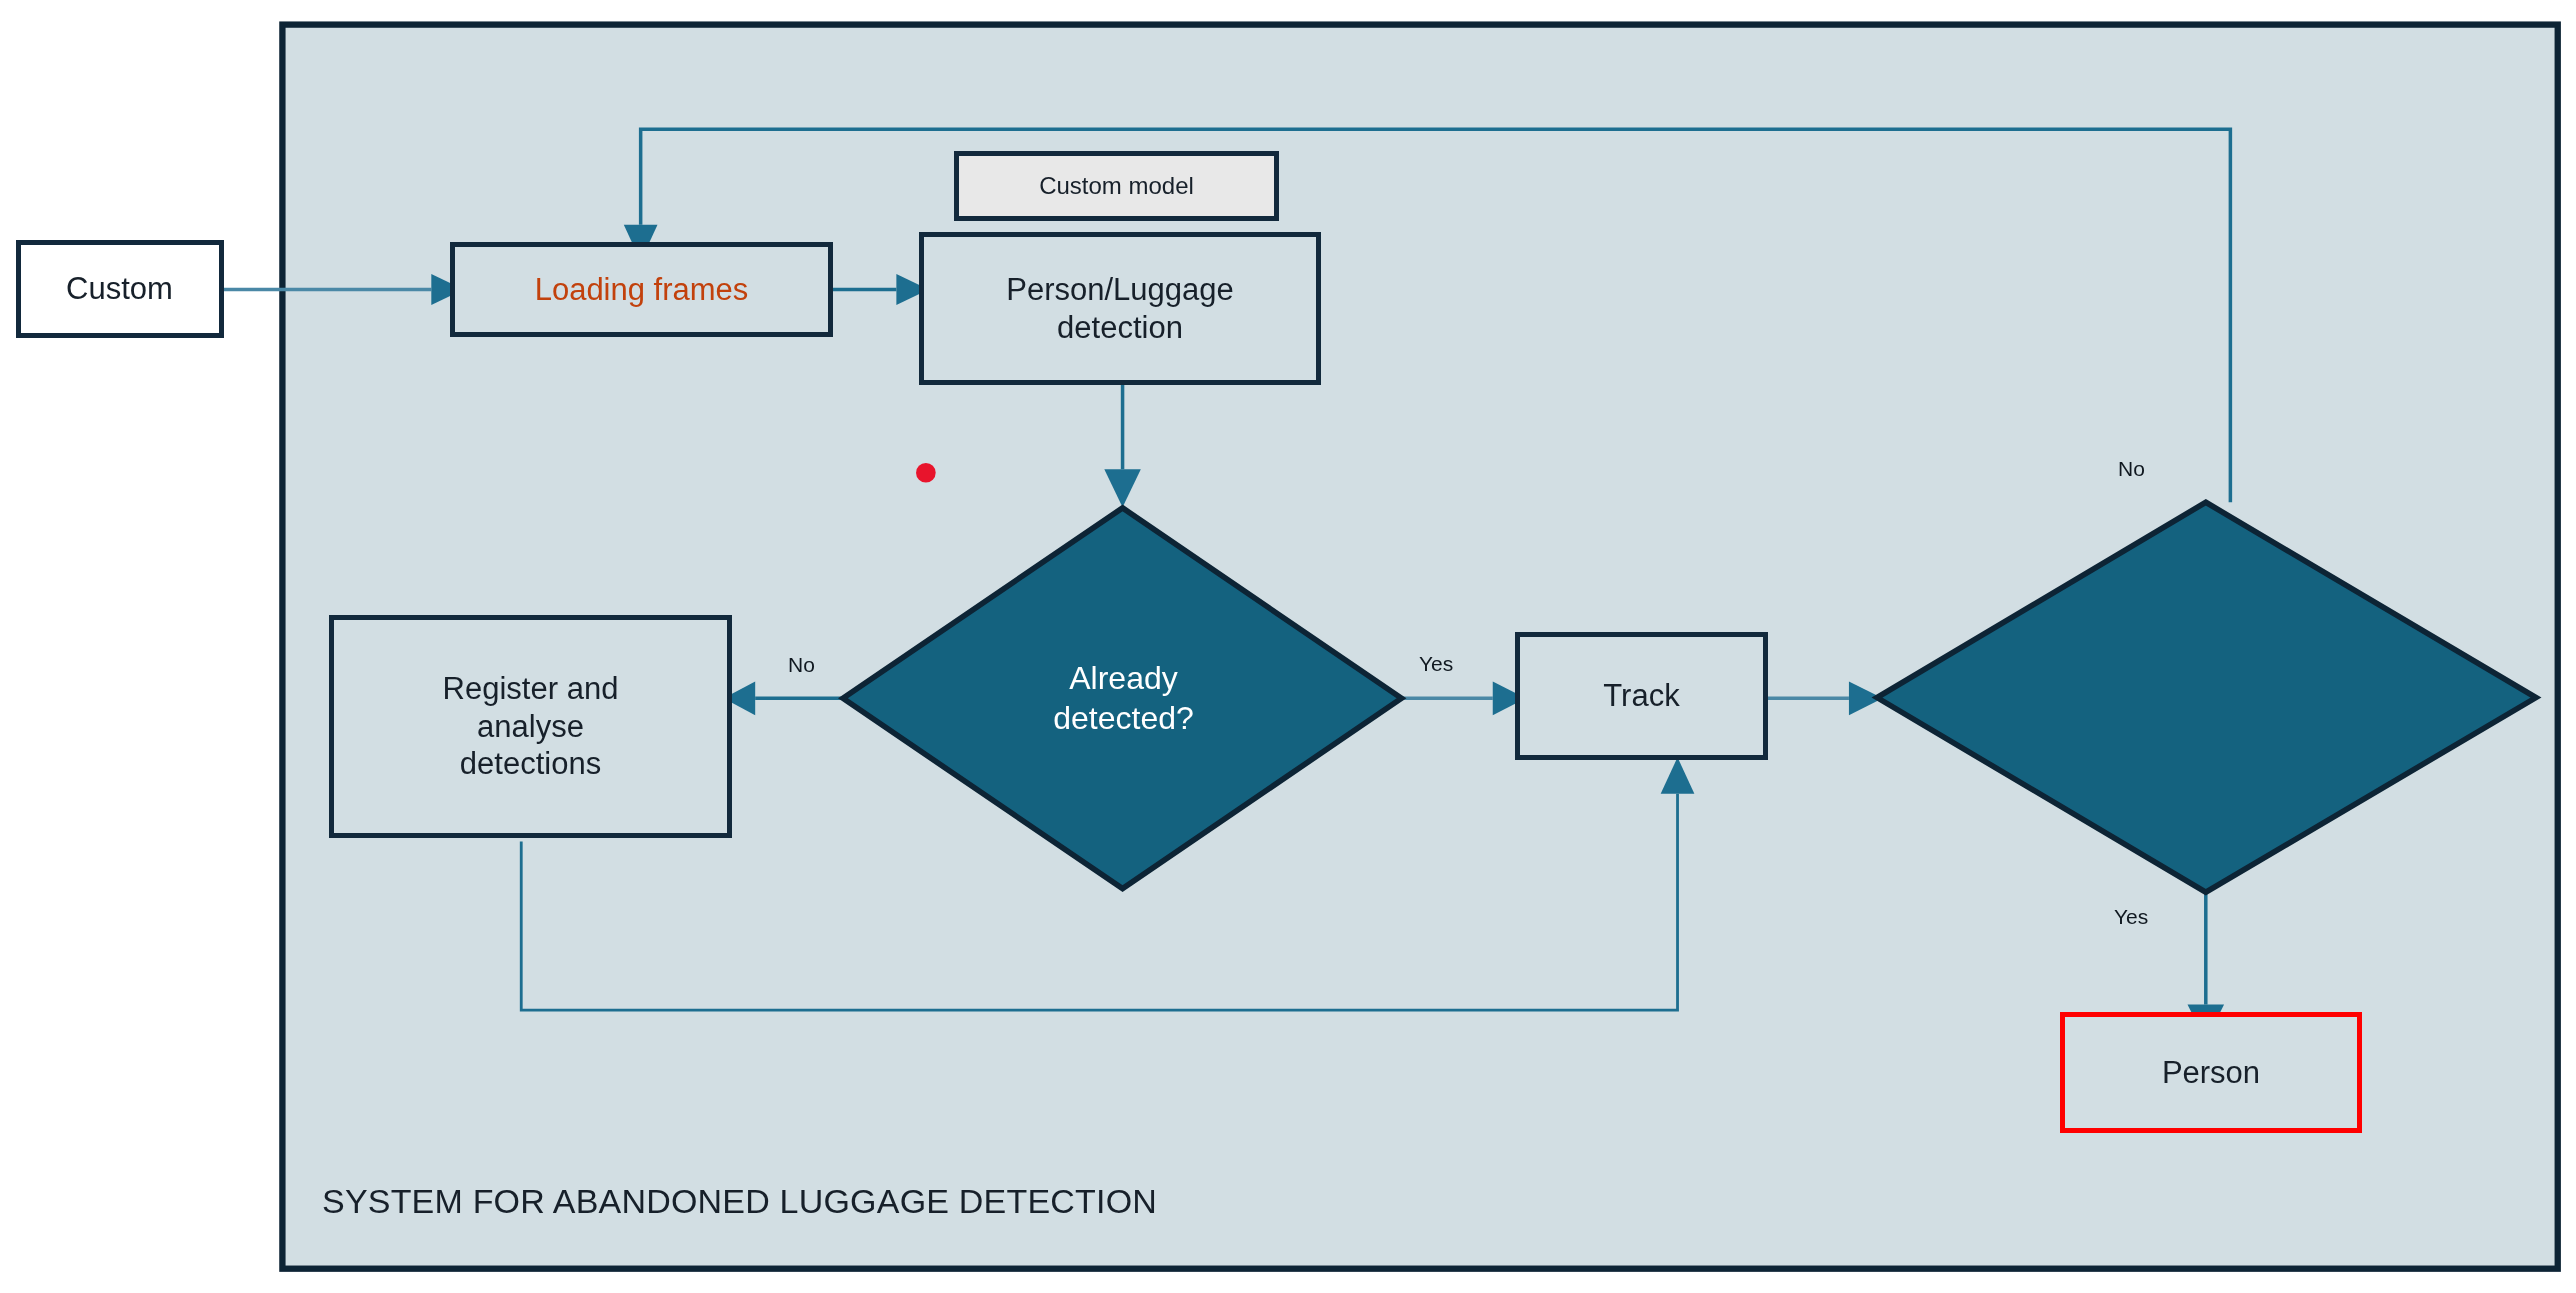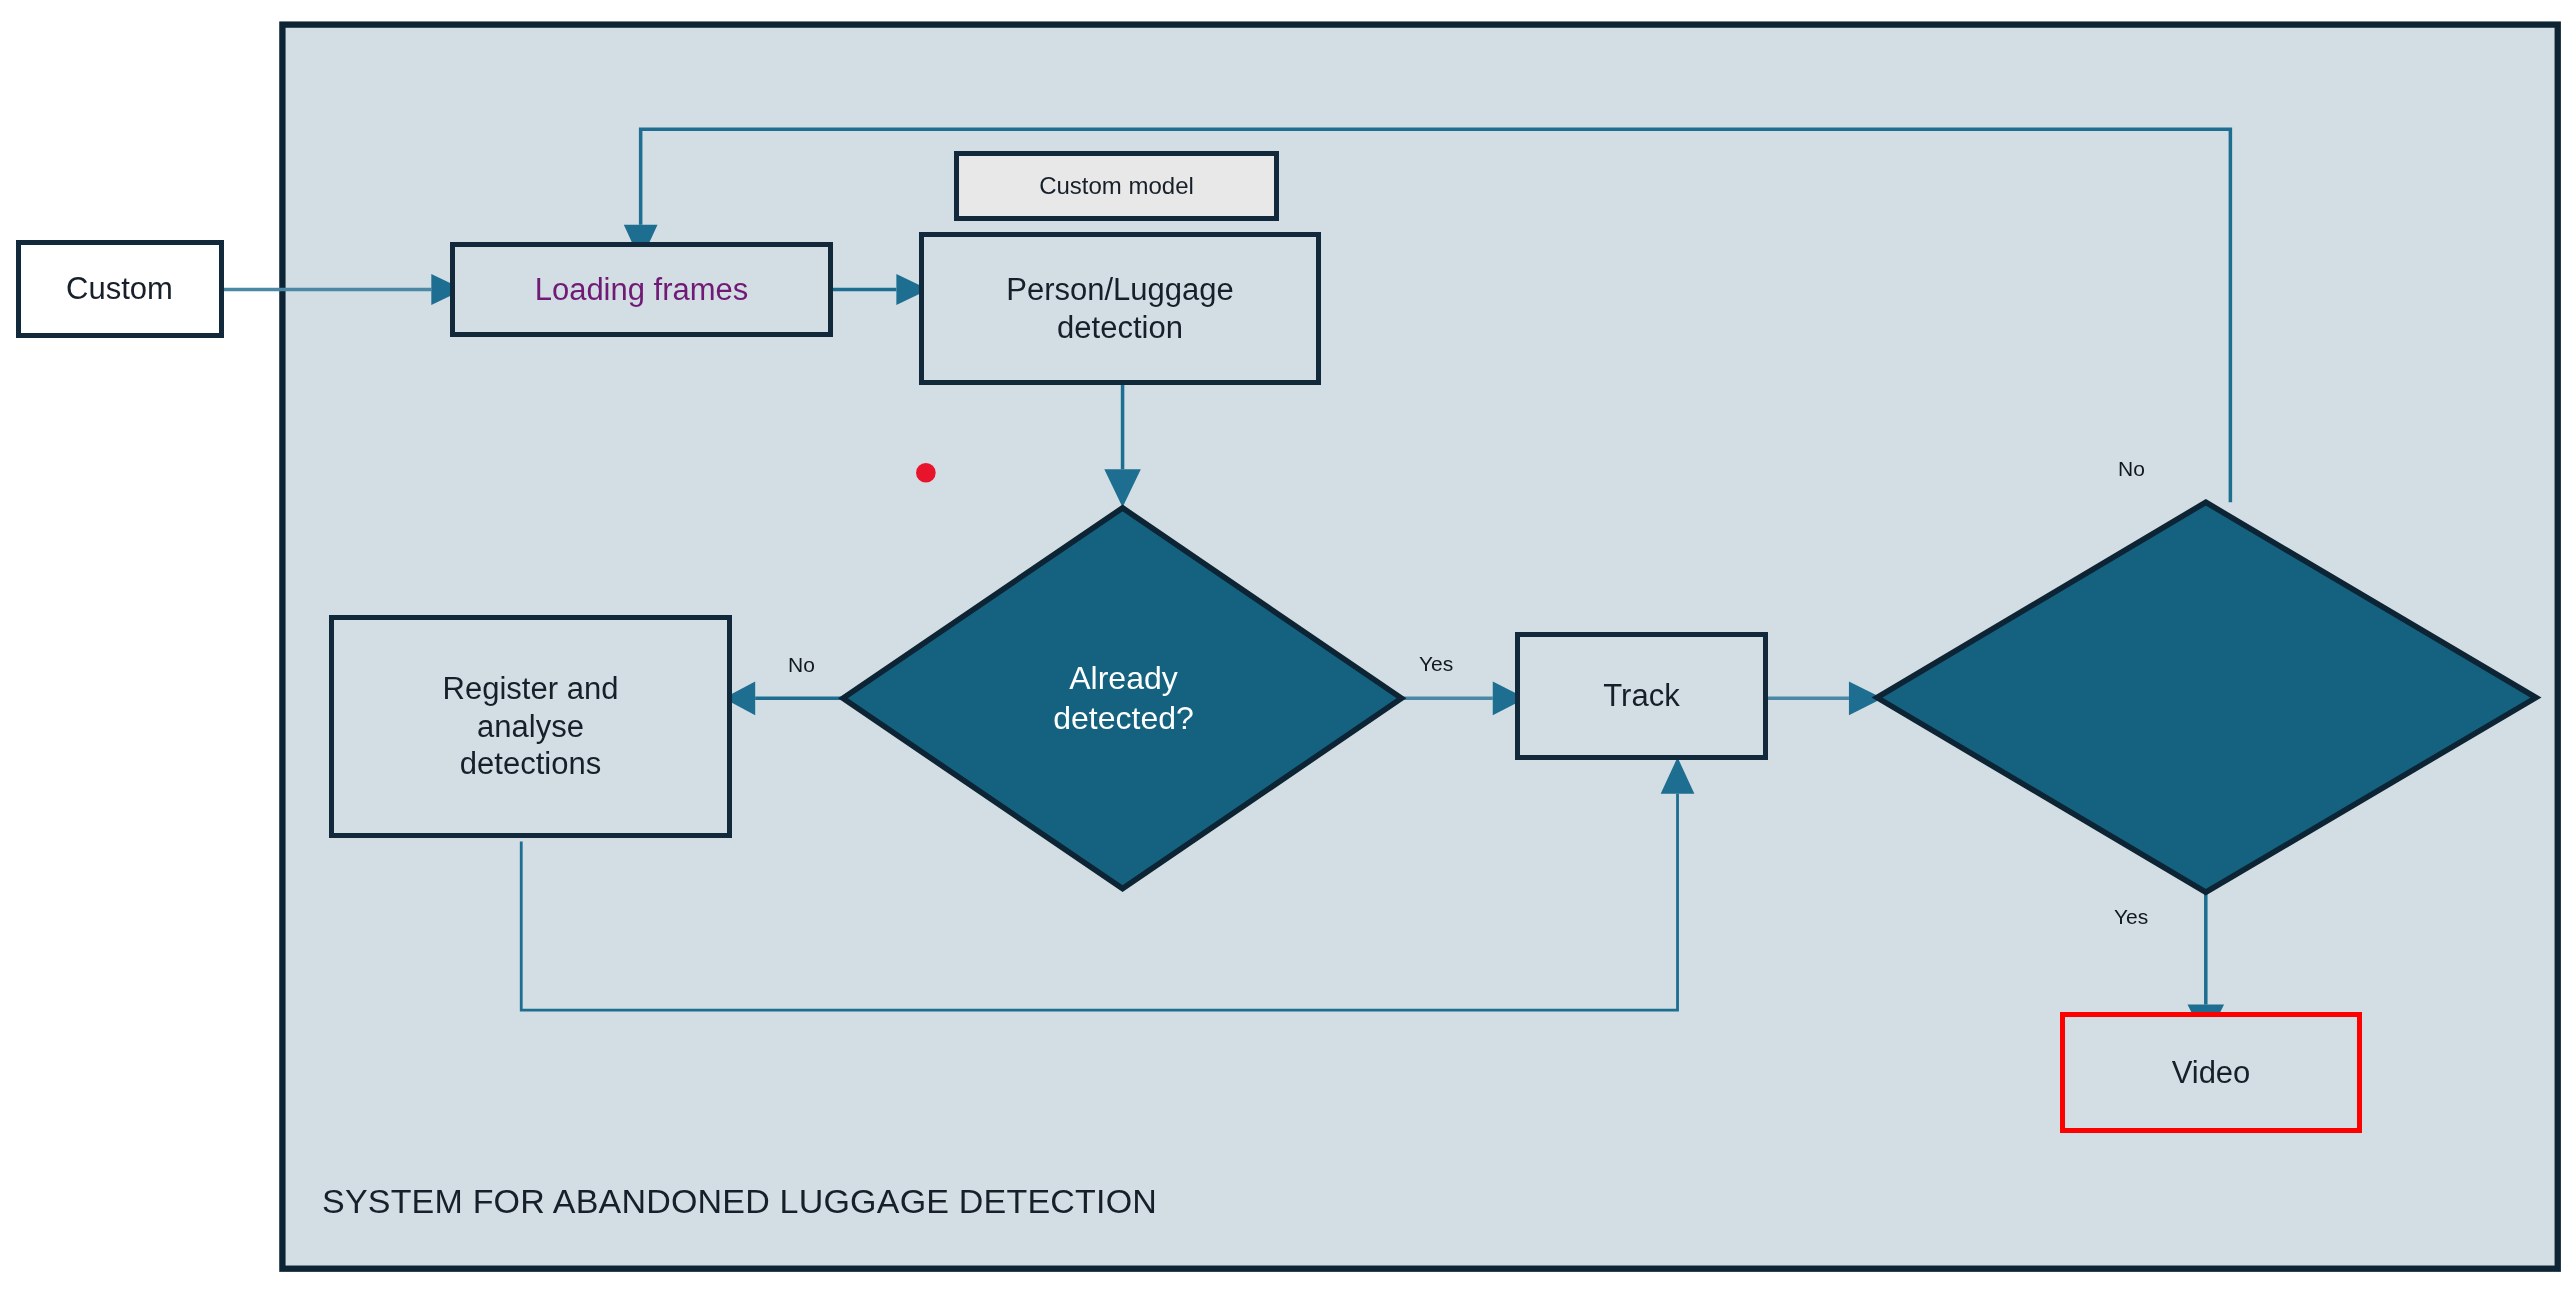--- a/index.html
+++ b/index.html
@@ -122,21 +122,21 @@
 
     <polygon points="3140,715 3610,993 3140,1270 2672,993" fill="#14627f" stroke="#0d2435" stroke-width="8"></polygon>
 
     <circle cx="1318" cy="673" r="14" fill="#e8142c"></circle>
   </svg>
 
   <div class="box" style="left:15.5px; top:240px; width:208px; height:98px; background:#ffffff; border:5.6px solid #12293c; color:#17202a; font-size:31px;">
     <span>Custom</span>
   </div>
 
-  <div class="box" style="left:450px; top:242px; width:383px; height:95px; background:#d2dee3; border:5.6px solid #12293c; color:#701a75; font-size:31px;">
+  <div class="box" style="left:450px; top:242px; width:383px; height:95px; background:#d2dee3; border:5.6px solid #12293c; color:#c2410c; font-size:31px;">
     <span>Loading frames</span>
   </div>
 
   <div class="box" style="left:954px; top:151px; width:325px; height:70px; background:#e8e8e8; border:5.6px solid #12293c; color:#17202a; font-size:24px; z-index:3;">
     <span>Custom model</span>
   </div>
 
   <div class="box" style="left:919px; top:232px; width:402px; height:153px; background:#d2dee3; border:5.6px solid #12293c; color:#17202a; font-size:31px; flex-direction:column; z-index:2;">
     <span>Person/Luggage</span>
     <span>detection</span>
@@ -146,21 +146,21 @@
     <span>Register and</span>
     <span>analyse</span>
     <span>detections</span>
   </div>
 
   <div class="box" style="left:1515px; top:632px; width:253px; height:128px; background:#d2dee3; border:5.6px solid #12293c; color:#17202a; font-size:31px;">
     <span>Track</span>
   </div>
 
   <div class="box" style="left:2060px; top:1012px; width:302px; height:121px; background:#d2dee3; border:5.6px solid #ff0000; color:#17202a; font-size:31px;">
-    <span>Video</span>
+    <span>Person</span>
   </div>
 
   <div class="node-text" style="left:913px; top:632px; width:421px; height:133px; color:#ffffff; font-size:32px; flex-direction:column;">
     <span>Already</span>
     <span>detected?</span>
   </div>
 
 
   <div class="edge-label" style="left:788px; top:653px;">No</div>
 

